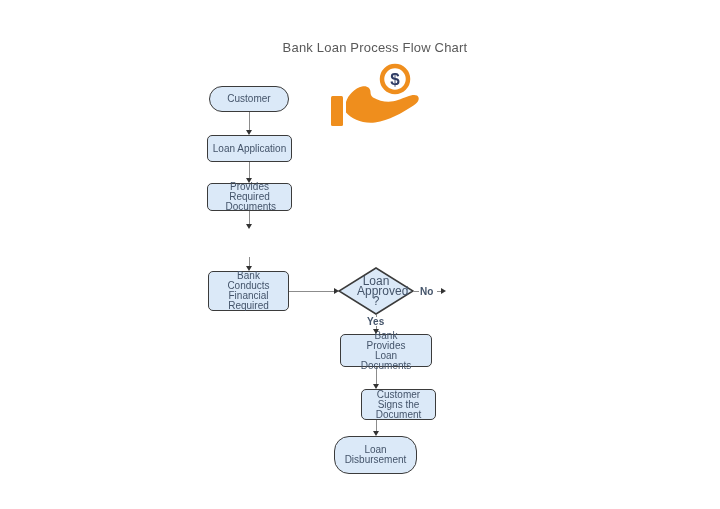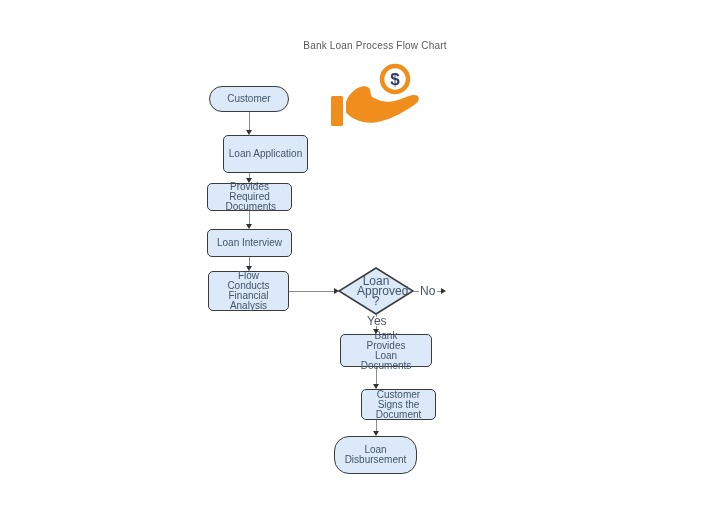--- a/index.html
+++ b/index.html
@@ -2,34 +2,34 @@
 <html><head>
 <meta charset="utf-8">
 <style>
   html,body { margin:0; padding:0; background:#ffffff; }
   #page {
     position:relative; width:720px; height:509px; background:#ffffff;
     font-family:"Liberation Sans", sans-serif; overflow:hidden;
   }
   .title {
     position:absolute; left:275px; top:40px; width:200px;
-    text-align:center; font-size:10px; color:#595959; letter-spacing:.2px;
+    text-align:center; font-size:13px; color:#595959; letter-spacing:.2px;
   }
   .node {
     position:absolute; box-sizing:border-box;
     background:#dbe9f8; border:1.5px solid #3b3b3b; border-radius:5px;
     display:flex; align-items:center; justify-content:center;
     font-size:10px; line-height:10px; color:#44546a; text-align:center;
     overflow:visible; z-index:2;
   }
   .stadium { border-radius:14px; }
   .lbl { display:block; }
   
   .n-customer   { left:209px; top:86px;  width:80px; height:26px; }
-  .n-app        { left:223px; top:135px; width:85px; height:38px; }
+  .n-app        { left:207px; top:135px; width:85px; height:27px; }
   .n-docs       { left:207px; top:183px; width:85px; height:28px; }
   .n-docs .lbl  { width:48px; }
   .n-interview  { left:207px; top:229px; width:85px; height:28px; }
   .n-analysis   { left:208px; top:271px; width:81px; height:40px; }
   .n-analysis .lbl { width:58px; }
   .n-denied     { left:446px; top:277px; width:72px; height:29px; }
   .n-provides   { left:340px; top:334px; width:92px; height:33px; }
   .n-provides .lbl { width:54px; }
   .n-signs      { left:339px; top:389px; width:75px; height:31px;margin-left:22px; }
   .n-signs .lbl { width:62px; }
@@ -45,21 +45,21 @@
   .vline { position:absolute; width:1px; background:#8c8c8c; z-index:1; }
   .hline { position:absolute; height:1px; background:#8c8c8c; z-index:1; }
   .ah-down { position:absolute; width:0; height:0; z-index:3;
     border-left:3.5px solid transparent; border-right:3.5px solid transparent;
     border-top:5.5px solid #333333; }
   .ah-right { position:absolute; width:0; height:0; z-index:3;
     border-top:3.5px solid transparent; border-bottom:3.5px solid transparent;
     border-left:5.5px solid #333333; }
   .edge-label {
     position:absolute; z-index:4; background:#ffffff; padding:0 1px;
-    font-size:12px; line-height:9px; color:#44546a; text-align:left;
+    font-size:10px; line-height:9px; color:#44546a; text-align:left;font-weight:bold;
   }
   .icon-hand { position:absolute; left:329px; top:62px; width:92px; height:68px; z-index:2; }
 </style>
 </head>
 <body>
 
 <div id="page">
 
   <div class="title">Bank Loan Process Flow Chart</div>
 
@@ -83,26 +83,23 @@
   </div>
 
   <div class="node n-app">
     <span class="lbl">Loan Application</span>
   </div>
 
   <div class="node n-docs">
     <span class="lbl">Provides Required Documents</span>
   </div>
 
-  <div class="node n-interview">
-    <span class="lbl">Loan Interview</span>
-  </div>
 
   <div class="node n-analysis">
-    <span class="lbl">Flow Conducts Financial Analysis</span>
+    <span class="lbl">Bank Conducts Financial Required</span>
   </div>
 
   <div class="decision">
     <svg width="76" height="48" viewBox="0 0 76 48">
       <polygon points="38,1 75,24 38,47 1,24" fill="#dbe9f8" stroke="#3b3b3b" stroke-width="1.5"></polygon>
     </svg>
     <div class="dlabel">Loan Approved ?</div>
   </div>
 
 

